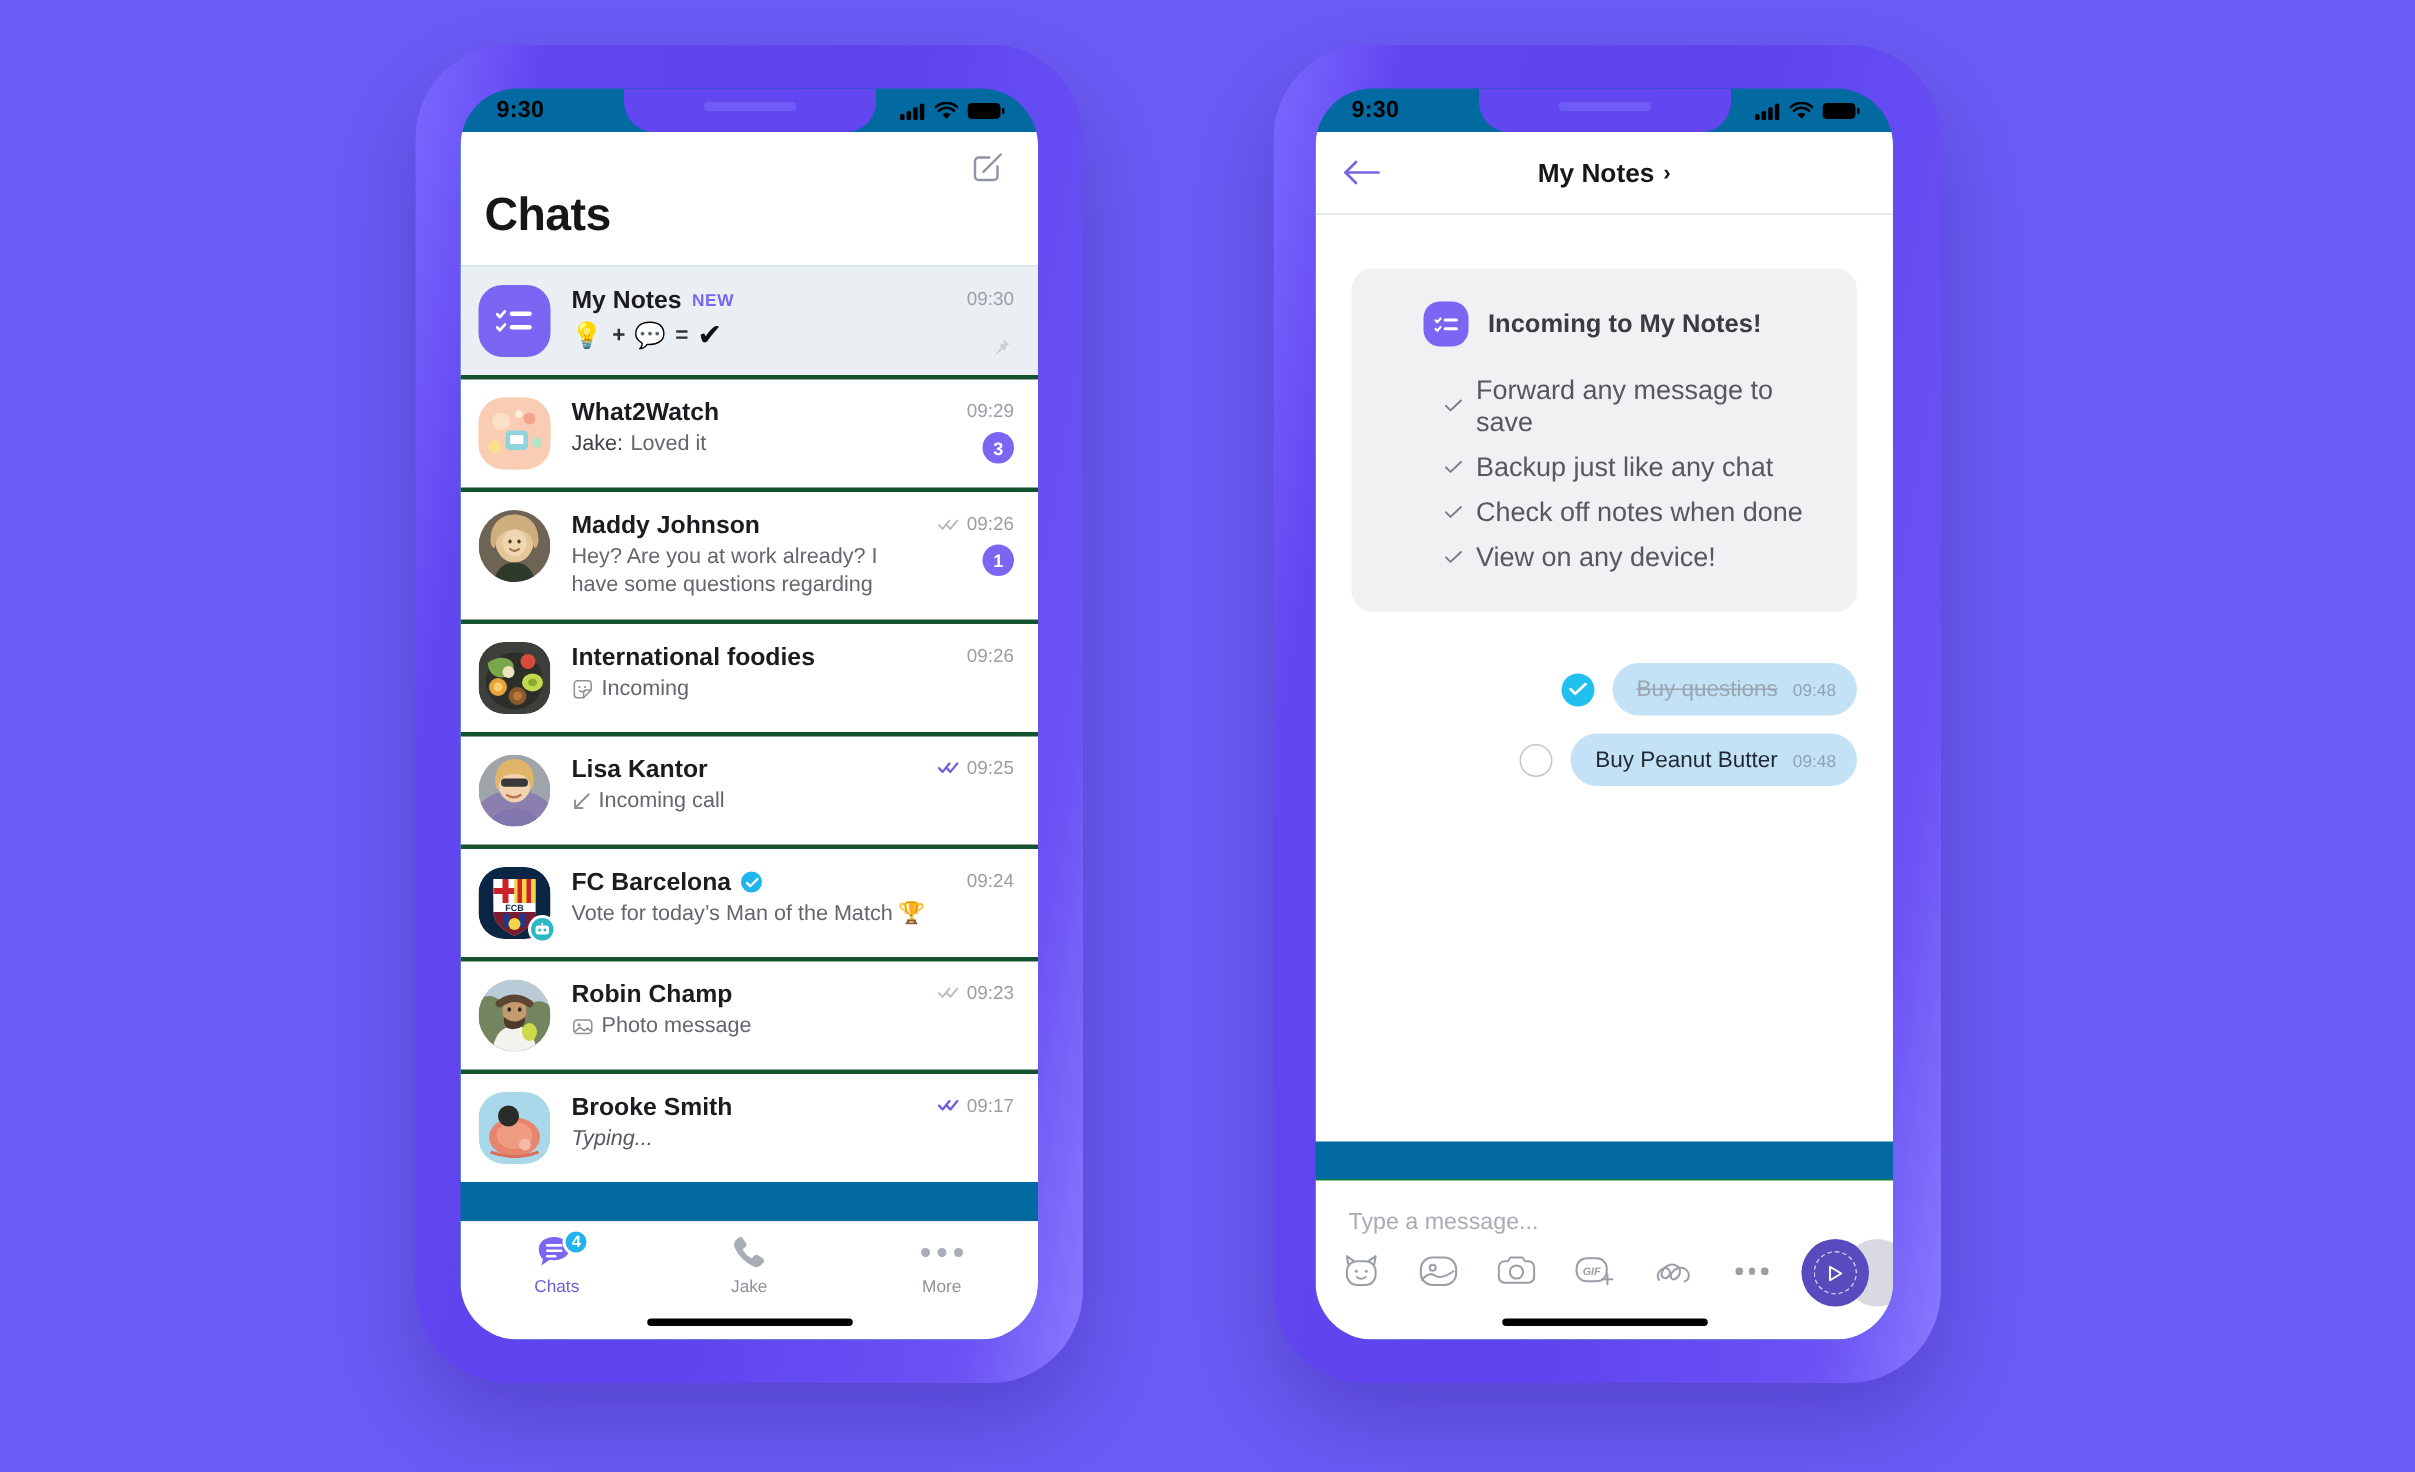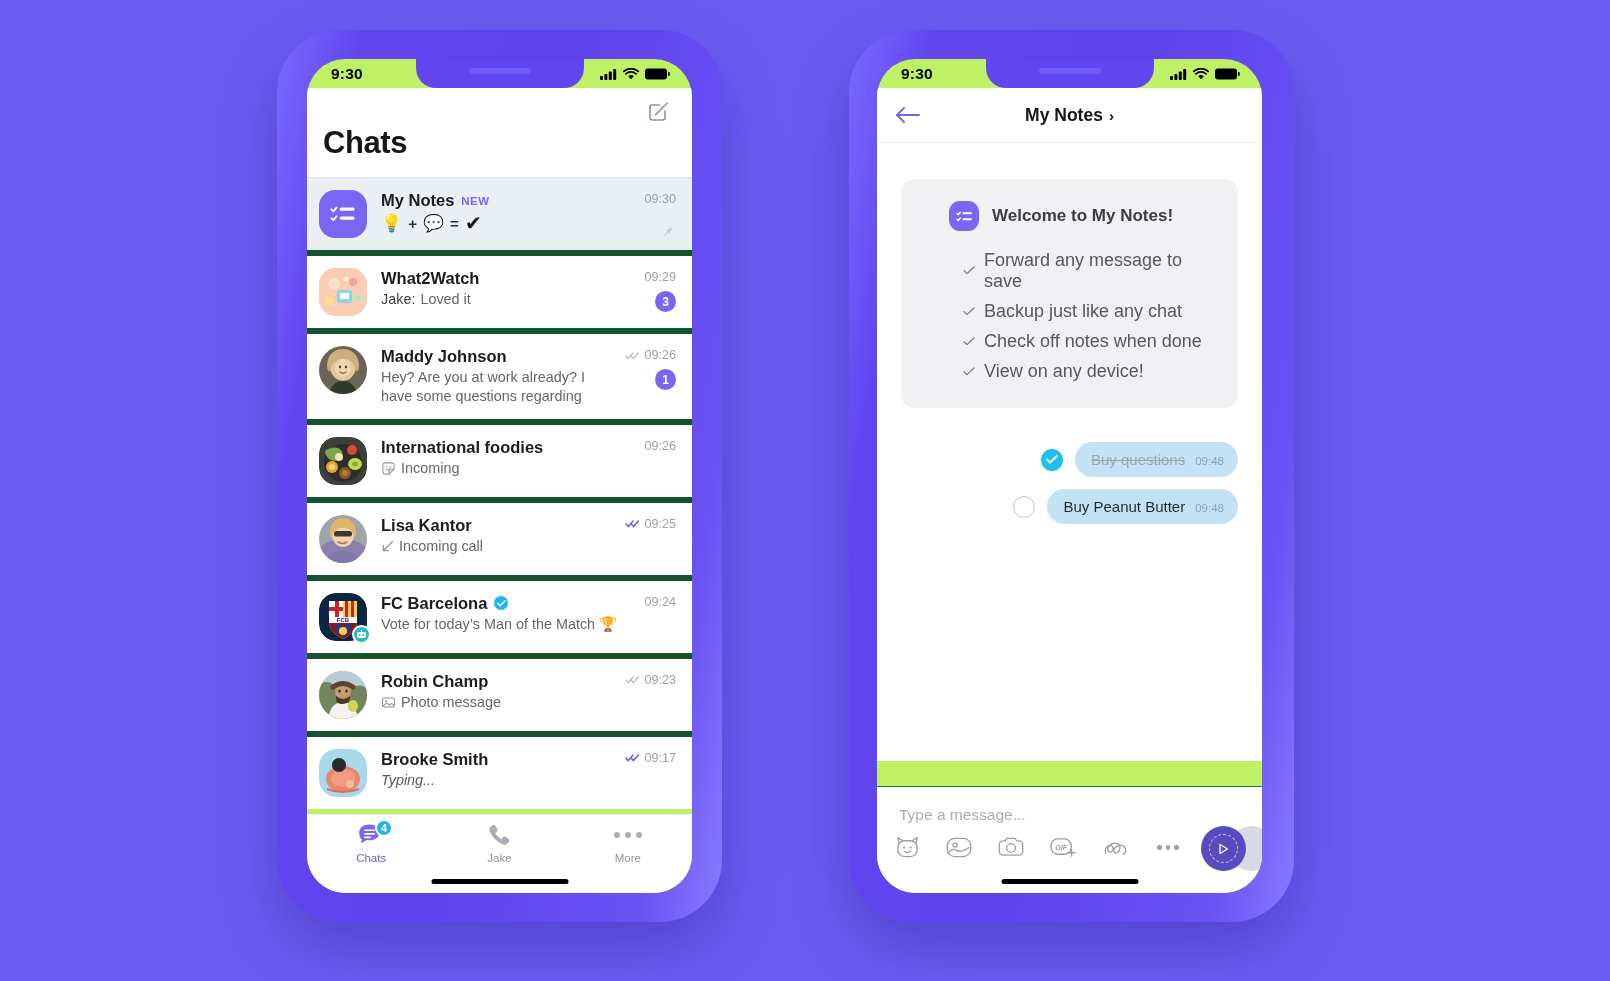--- a/index.html
+++ b/index.html
@@ -9,21 +9,21 @@
     font-family:"Liberation Sans","DejaVu Sans",sans-serif;
     position:relative;
   }
   .stage{position:absolute;inset:0;}
 
   
   .phone{position:absolute;border-radius:62px;background:#6247f0;
          box-shadow:0 26px 60px rgba(40,20,130,.33);}
   .phone .bezel{position:absolute;inset:0;border-radius:62px;
          background:linear-gradient(100deg,#7b69ff 0%,#6247f0 14%,#5e42ee 50%,#6a52f4 86%,#8a7bff 100%);}
-  .phone .screen{position:absolute;background:#bef264;overflow:hidden;}
+  .phone .screen{position:absolute;background:#0369a1;overflow:hidden;}
 
   #phone-left{left:277px;top:30px;width:445px;height:892px;}
   #phone-left .screen{left:30px;top:29px;width:385px;height:834px;border-radius:38px;}
 
   #phone-right{left:849px;top:30px;width:445px;height:892px;}
   #phone-right .screen{left:28px;top:29px;width:385px;height:834px;border-radius:38px;}
 
   
   .notch{position:absolute;left:50%;transform:translateX(-50%);top:0;
          width:168px;height:29px;background:#6247f0;border-radius:0 0 20px 20px;z-index:6;}
@@ -40,21 +40,21 @@
             width:137px;height:5px;border-radius:3px;background:#000;}
 
   
   .chats-header{height:89px;position:relative;background:#fff;}
   .compose-icon{position:absolute;right:20px;top:10px;}
   .chats-title{position:absolute;left:16px;top:37px;font-size:31px;font-weight:bold;
                color:#17171a;letter-spacing:-.4px;}
 
   .chatlist{overflow:hidden;background:#fff;}
   .row{display:flex;align-items:flex-start;padding:12px 16px 12px 12px;position:relative;
-       border-top:6px solid #14532d;}
+       border-top:3px solid #14532d;}
   .row.pinned{background:#e9eff2;border-top:1px solid #e2e8ec;}
   .row .avatar{width:48px;height:48px;flex:none;border-radius:17px;overflow:hidden;
        position:relative;margin-right:14px;}
   .row .mid{flex:1;min-width:0;padding-top:1px;}
   .row .nameline{display:flex;align-items:center;gap:7px;}
   .row .name{font-size:16.5px;font-weight:bold;color:#1c1c20;white-space:nowrap;}
   .badge-new{font-size:11.5px;font-weight:bold;color:#7a66f3;letter-spacing:.4px;}
   .verified{width:14px;height:14px;border-radius:50%;background:#1fb6ef;
        display:inline-flex;align-items:center;justify-content:center;}
   .row .preview{font-size:14.4px;color:#63666c;line-height:1.33;margin-top:2px;
@@ -569,21 +569,21 @@
         <div class="welcome-card">
           <div class="welcome-head">
             <span class="welcome-ico">
               <svg width="17" height="13" viewBox="0 0 26 20">
                   <path d="M1.5 5.5 3.3 7.3 6.6 3.6" stroke="#fff" stroke-width="2.2" fill="none" stroke-linecap="round" stroke-linejoin="round"></path>
                   <path d="M1.5 14.3 3.3 16.1 6.6 12.4" stroke="#fff" stroke-width="2.2" fill="none" stroke-linecap="round" stroke-linejoin="round"></path>
                   <rect x="9.8" y="3.6" width="14.7" height="3.1" rx="1.55" fill="#fff"></rect>
                   <rect x="9.8" y="12.6" width="14.7" height="3.1" rx="1.55" fill="#fff"></rect>
                 </svg>
             </span>
-            <span class="welcome-title">Welcome to My Notes!</span>
+            <span class="welcome-title">Incoming to My Notes!</span>
           </div>
           <div class="welcome-li">
             <span>
                 <svg width="12" height="9" viewBox="0 0 12 9">
                   <path d="M1 4.6 4 7.6 11 1" stroke="#7a7d84" stroke-width="1.3" fill="none" stroke-linecap="round" stroke-linejoin="round"></path>
                 </svg>
               </span>
             <span>Forward any message to save</span>
           </div>
           <div class="welcome-li">

